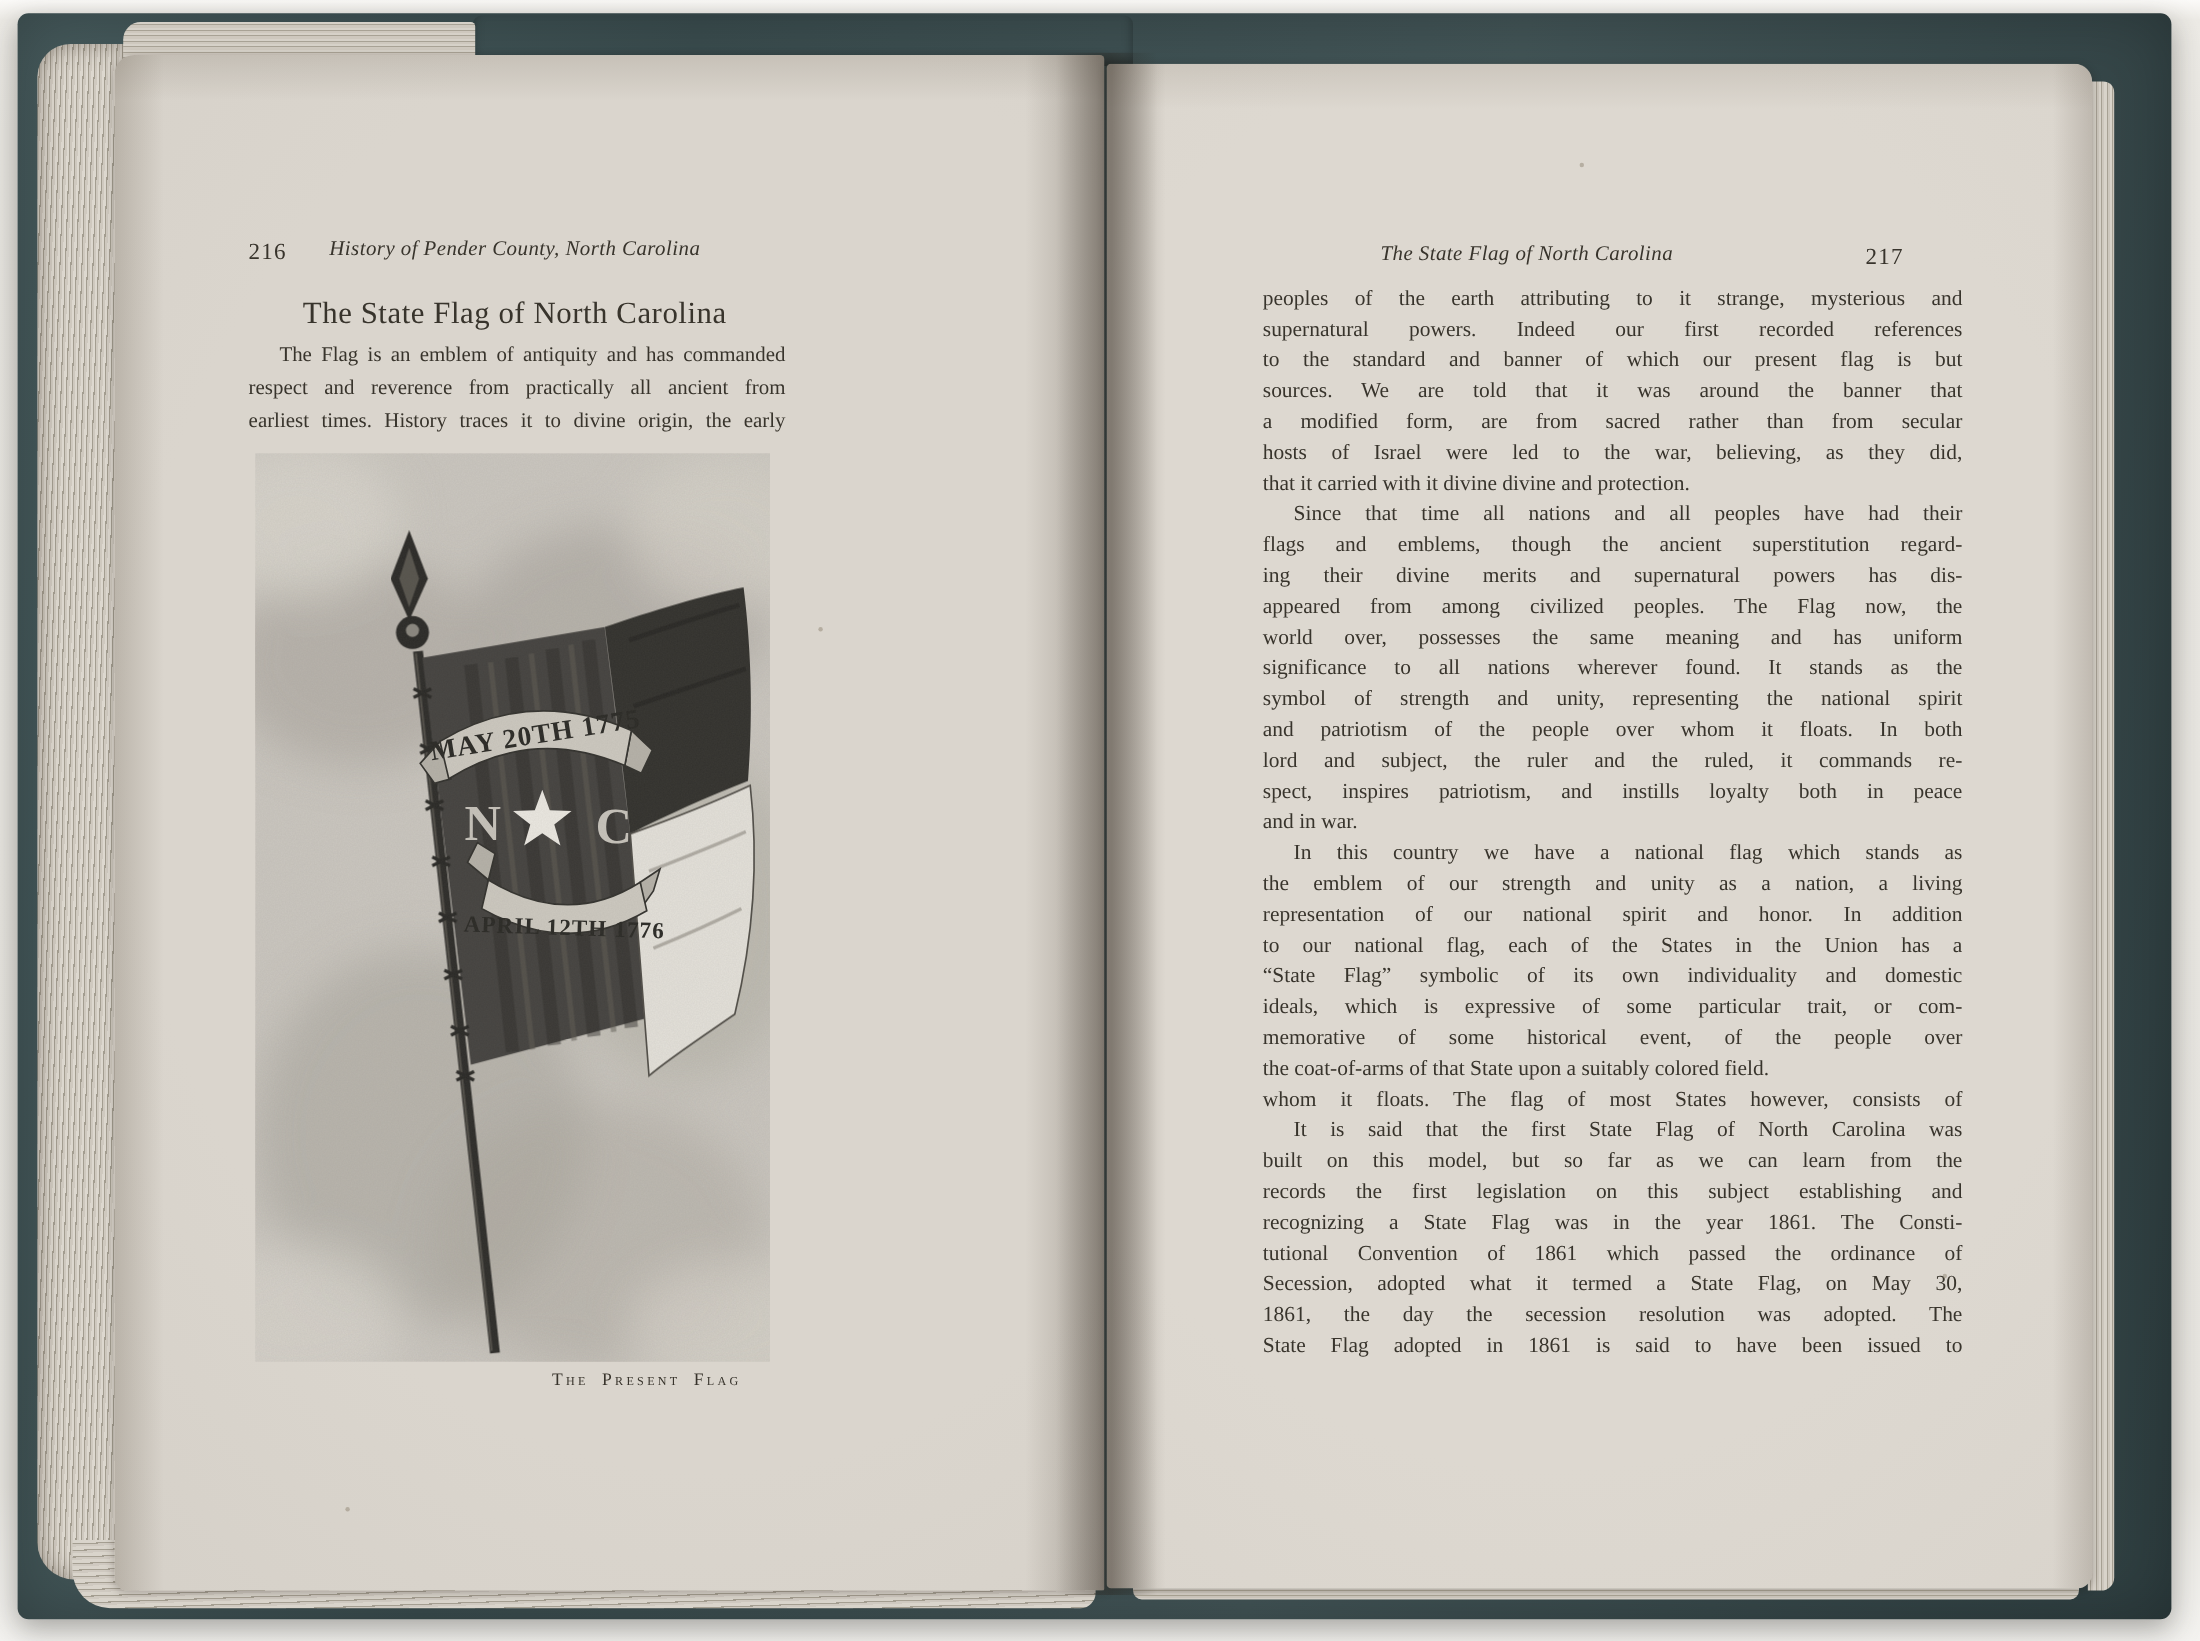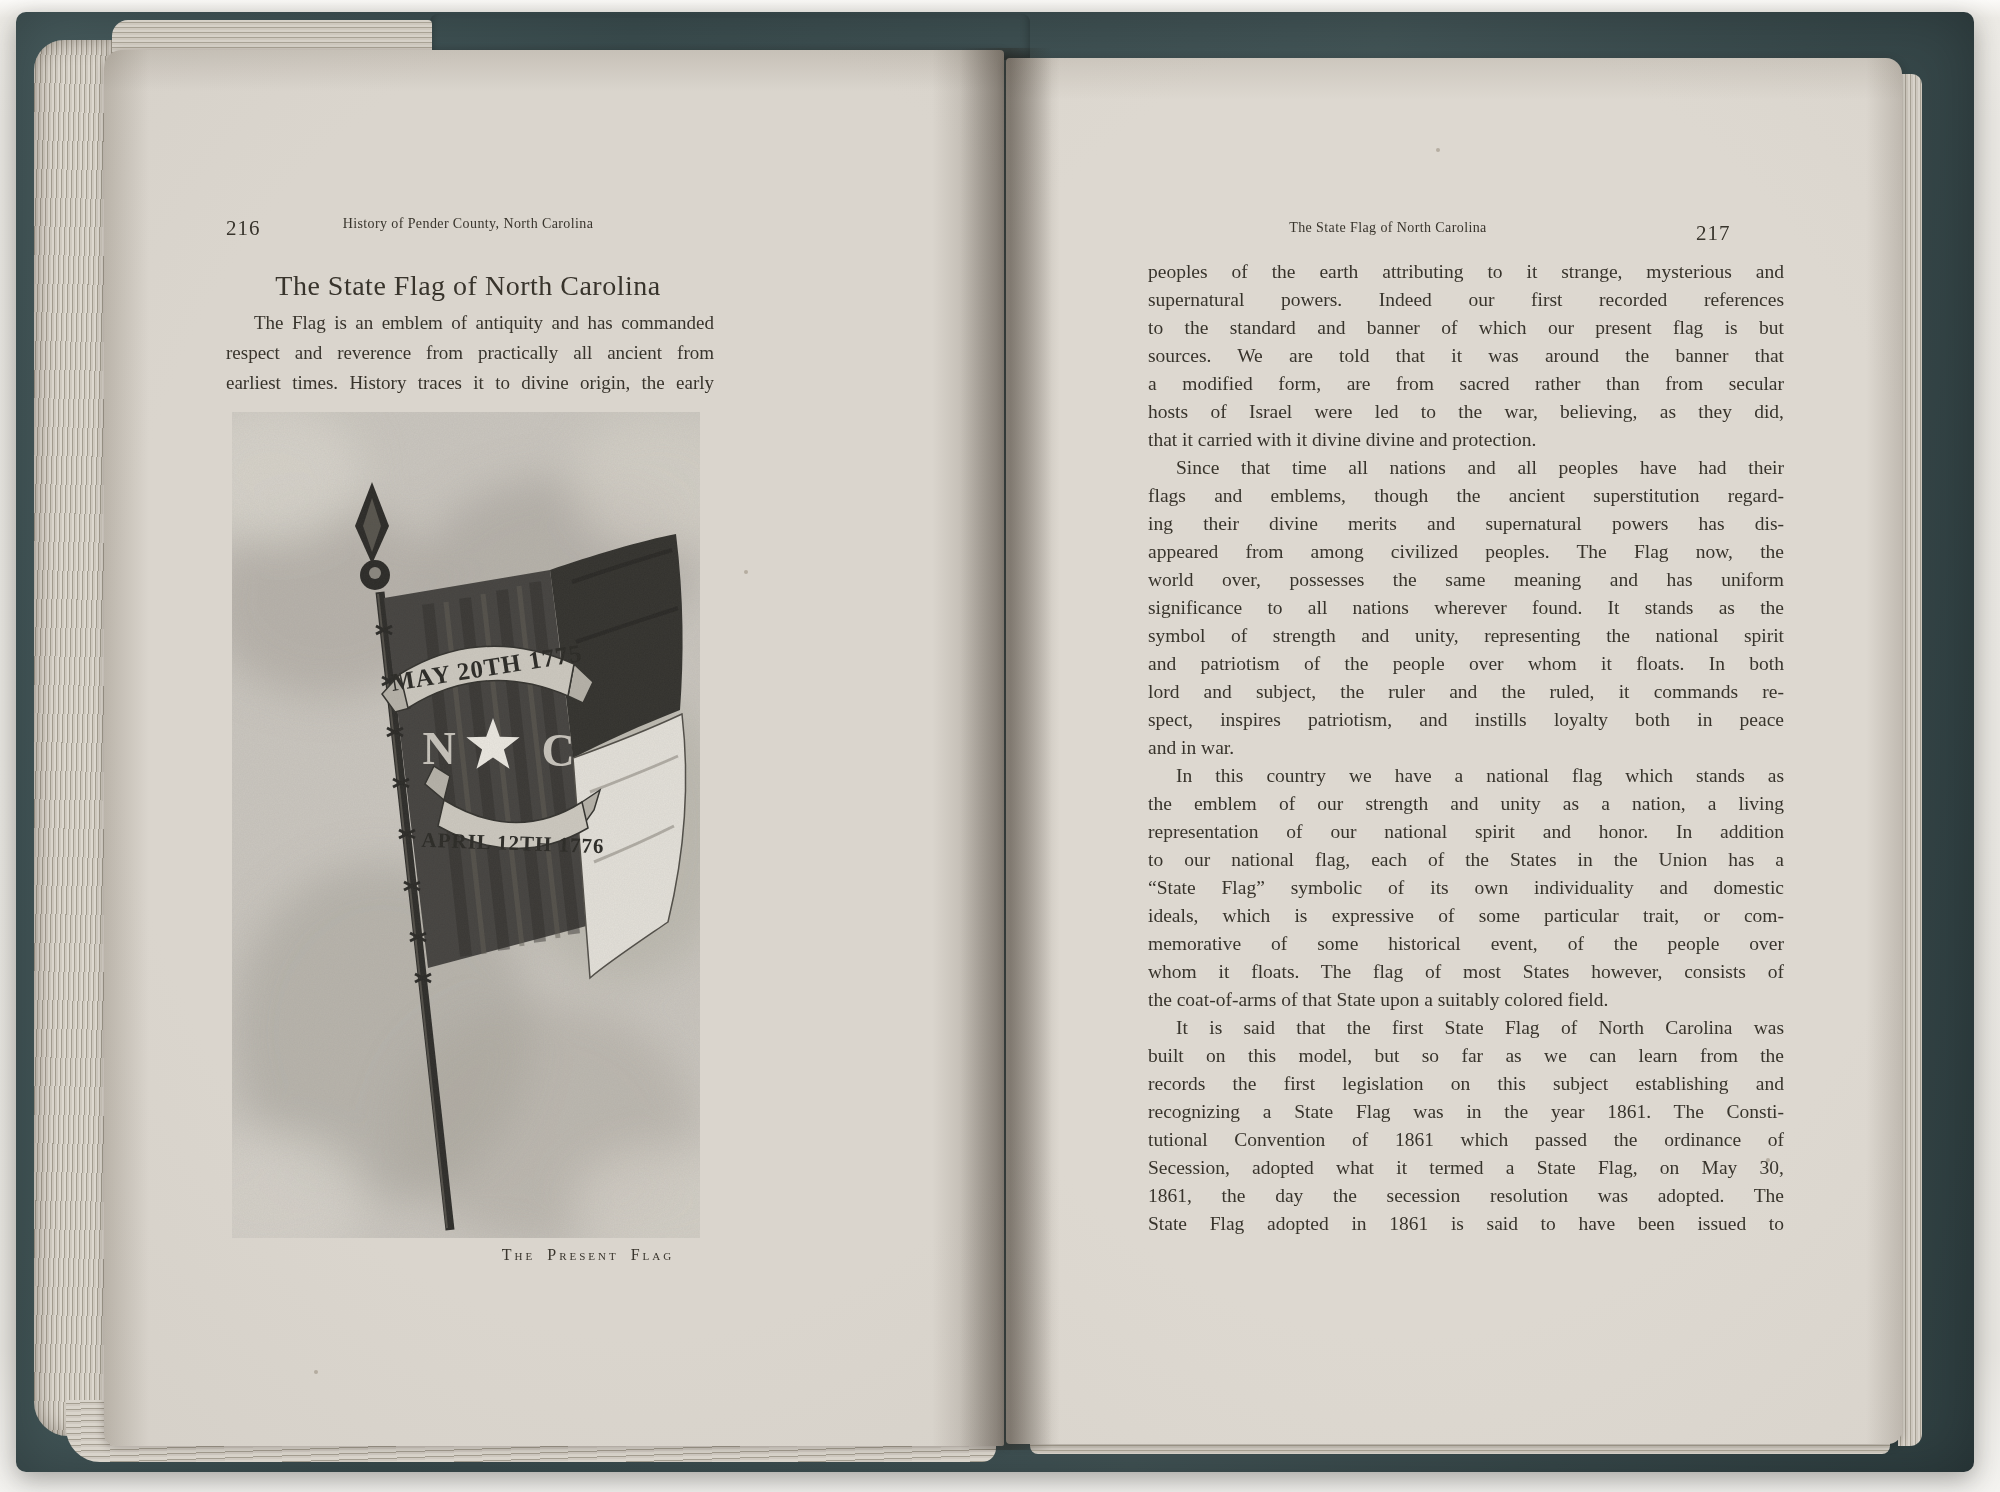--- a/index.html
+++ b/index.html
@@ -63,21 +63,21 @@
       linear-gradient(to bottom,rgba(110,100,85,.15) 0,rgba(110,100,85,0) 3%),
       radial-gradient(130% 105% at 45% 45%,#ddd8d0 45%,#d7d2ca 80%,#ccc6bd 100%);
   }
   .gutter{
     left:960px;top:48px;width:92px;height:1402px;pointer-events:none;
     background:linear-gradient(to right,rgba(40,32,24,0) 0,rgba(40,32,24,.26) 42%,rgba(40,32,24,.32) 55%,rgba(40,32,24,0) 100%);
   }
   
   .ink{color:#38342c;}
   .folio{font-size:21px;letter-spacing:1px;}
-  .running{font-size:14px;letter-spacing:.4px;text-align:center;}
+  .running{font-style:italic;font-size:19px;letter-spacing:.4px;text-align:center;}
   .chapter-title{font-size:28px;letter-spacing:.5px;text-align:center;}
   .bodytext{font-size:19px;line-height:30px;}
   .bodytext-r{font-size:19.5px;line-height:28px;}
   .tline{text-align:justify;text-align-last:justify;white-space:normal;}
   .tline.endline{text-align-last:left;}
   .tline.indent{text-indent:28px;}
   .caption{font-variant:small-caps;font-size:16px;letter-spacing:3px;word-spacing:5px;text-align:center;}
   .speck{width:4px;height:4px;border-radius:50%;background:#8f8574;opacity:.5;}
 </style>
 </head>
@@ -222,22 +222,22 @@
         <div class="tline endline">and in war.</div>
       </div>
     <div>
         <div class="tline indent">In this country we have a national flag which stands as</div>
         <div class="tline">the emblem of our strength and unity as a nation, a living</div>
         <div class="tline">representation of our national spirit and honor.  In addition</div>
         <div class="tline">to our national flag, each of the States in the Union has a</div>
         <div class="tline">“State Flag” symbolic of its own individuality and domestic</div>
         <div class="tline">ideals, which is expressive of some particular trait, or com-</div>
         <div class="tline">memorative of some historical event, of the people over</div>
+        <div class="tline endline">the coat-of-arms of that State upon a suitably colored field.</div>
         <div class="tline">whom it floats.  The flag of most States however, consists of</div>
-        <div class="tline endline">the coat-of-arms of that State upon a suitably colored field.</div>
       </div>
     <div>
         <div class="tline indent">It is said that the first State Flag of North Carolina was</div>
         <div class="tline">built on this model, but so far as we can learn from the</div>
         <div class="tline">records the first legislation on this subject establishing and</div>
         <div class="tline">recognizing a State Flag was in the year 1861.  The Consti-</div>
         <div class="tline">tutional Convention of 1861 which passed the ordinance of</div>
         <div class="tline">Secession, adopted what it termed a State Flag, on May 30,</div>
         <div class="tline">1861, the day the secession resolution was adopted.  The</div>
         <div class="tline">State Flag adopted in 1861 is said to have been issued to</div>

